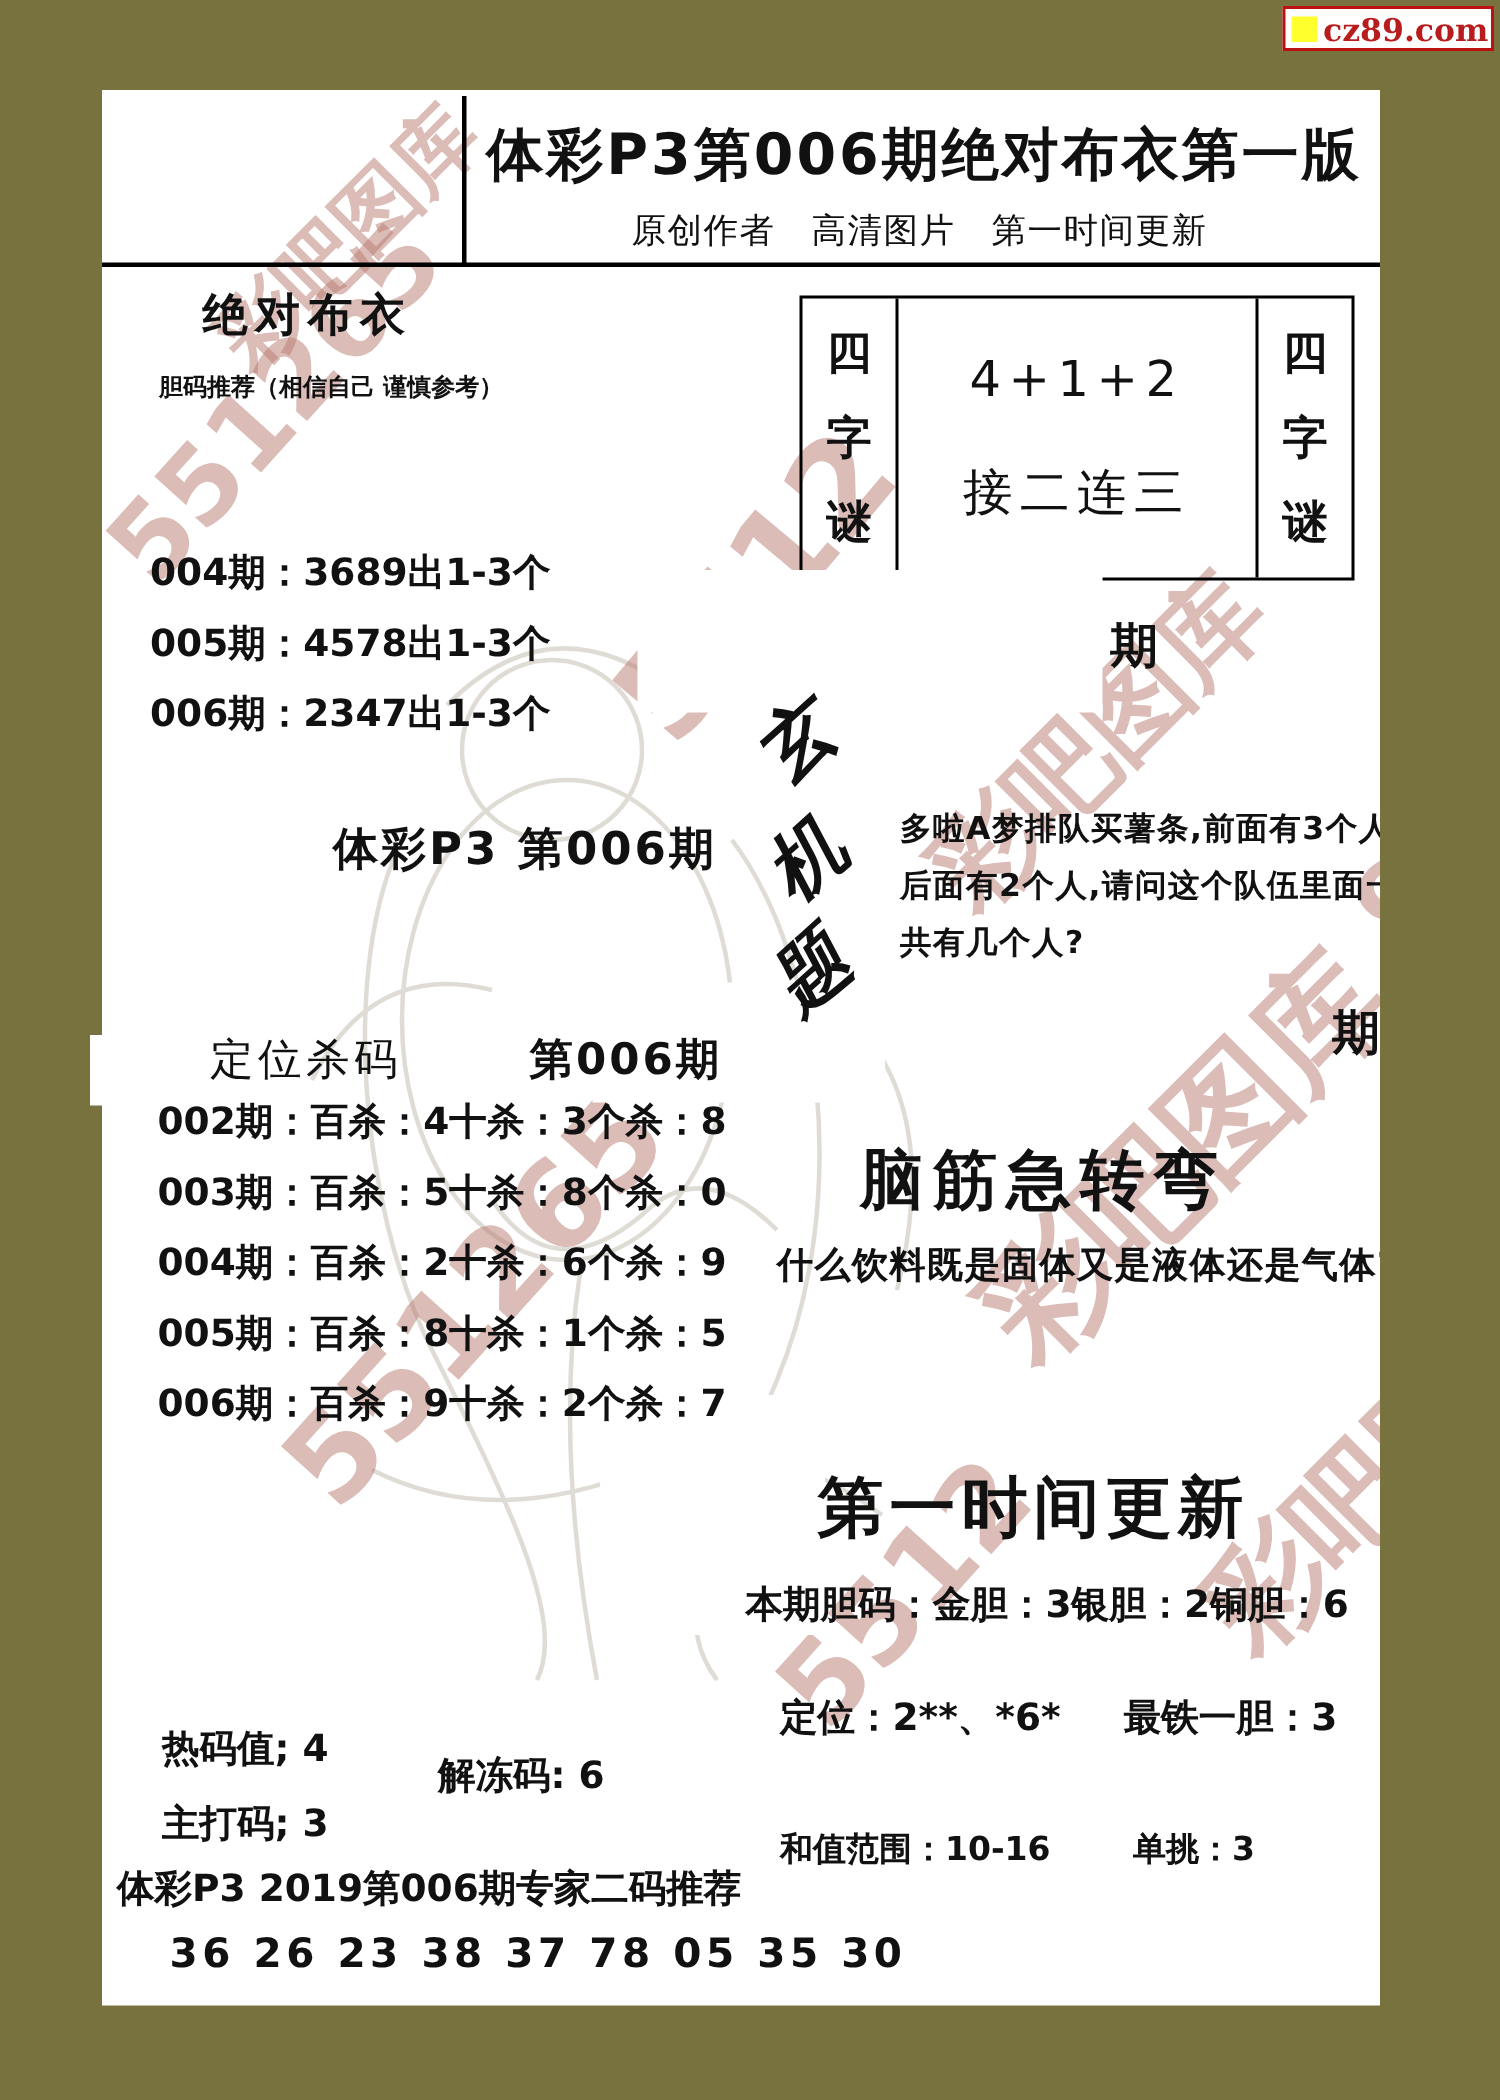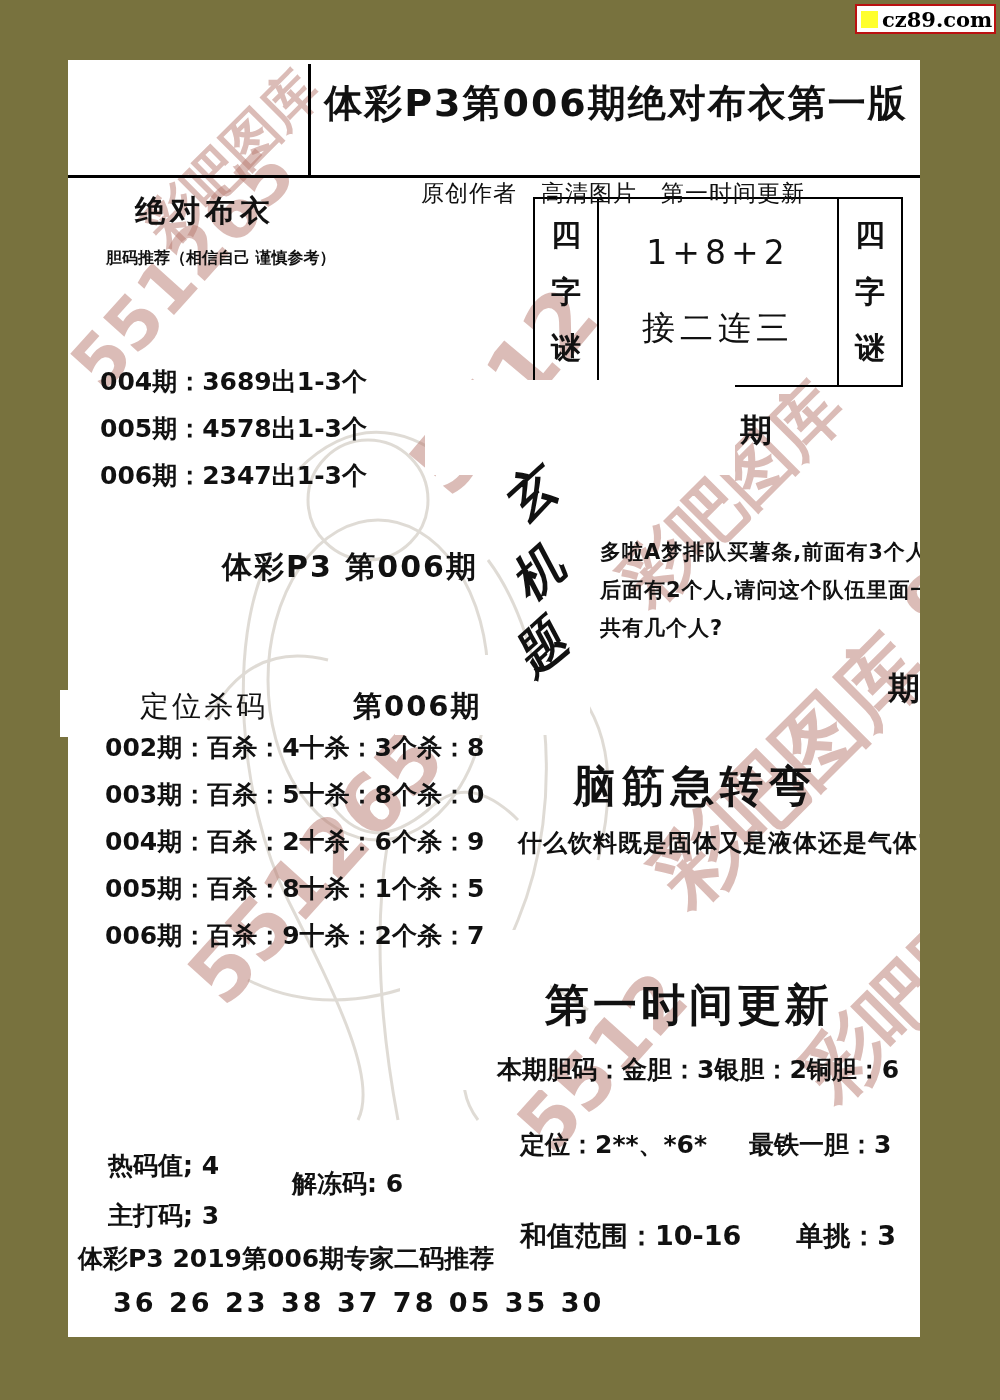--- a/index.html
+++ b/index.html
@@ -13,21 +13,21 @@
   
   #panel{
     left:68px;top:60px;width:852px;height:1277px;
     background:#ffffff;overflow:hidden;
   }
   #panel > *{position:absolute;}
   .z0{z-index:0}.z1{z-index:1}.z2{z-index:2}.z3{z-index:3}.z4{z-index:4}
   
   .hline{background:#000;}
   .title{font-size:38px;font-weight:600;letter-spacing:2px;text-align:center;white-space:nowrap;}
-  .subtitle{font-size:23px;font-weight:500;letter-spacing:1px;text-align:center;white-space:nowrap;margin-top:40px;}
+  .subtitle{font-size:23px;font-weight:500;letter-spacing:1px;text-align:center;white-space:nowrap;}
   
   .t{white-space:pre;line-height:1.25;}
   .rows{white-space:pre;}
   
   #riddle-box{border:2px solid #000;display:flex;}
   .rb-side{width:62px;display:flex;flex-direction:column;align-items:center;justify-content:space-evenly;
     font-size:30px;font-weight:600;}
   .rb-side.left{border-right:2px solid #000;}
   .rb-side.right{border-left:2px solid #000;}
   .rb-mid{flex:1;display:flex;flex-direction:column;align-items:center;justify-content:space-evenly;
@@ -36,21 +36,21 @@
   
   .wm{color:rgba(183,122,112,0.5);font-weight:700;white-space:nowrap;transform-origin:left top;pointer-events:none;}
   
   .xj{font-size:50px;font-weight:700;transform:rotate(-42deg);transform-origin:center;font-style:italic;}
   
   #badge{
     left:855px;top:4px;width:141px;height:30px;background:#fff;border:2px solid #bb1111;
     display:flex;align-items:center;gap:4px;padding-left:4px;box-sizing:border-box;z-index:10;
   }
   #badge .sq{width:17px;height:17px;background:#ffff2e;}
-  #badge .txt{color:#000000;font-weight:700;font-size:21px;font-family:"DejaVu Serif","Liberation Serif",serif;}
+  #badge .txt{color:#b91c1c;font-weight:700;font-size:21px;font-family:"DejaVu Serif","Liberation Serif",serif;}
   .big-head{font-weight:700;white-space:nowrap;}
 </style>
 </head>
 <body>
 
 <div id="badge" class="abs">
   <span class="sq"></span>
   <span class="txt">cz89.com</span>
 </div>
 
@@ -94,21 +94,21 @@
   <div class="rows z4" style="left:32px;top:298px;font-size:25px;font-weight:600;line-height:47px;"><span style="display:block">004期：3689出1-3个</span><span style="display:block">005期：4578出1-3个</span><span style="display:block">006期：2347出1-3个</span>
   </div>
 
   <div id="riddle-box" class="z2" style="left:465px;top:137px;width:366px;height:186px;">
     <div class="rb-side left">
       <span>四</span>
       <span>字</span>
       <span>谜</span>
     </div>
     <div class="rb-mid">
-      <span>1+8+2</span>
+      <span>4+1+2</span>
       <span>接二连三</span>
     </div>
     <div class="rb-side right">
       <span>四</span>
       <span>字</span>
       <span>谜</span>
     </div>
   </div>
 
   <div class="patch z3" style="left:357px;top:320px;width:310px;height:95px;"></div>
@@ -132,21 +132,21 @@
 
   <div class="big-head z4" style="left:505px;top:680px;font-size:43px;letter-spacing:6px;margin-top:18px;">脑筋急转弯</div>
   <div class="z4" style="left:450px;top:762px;width:418px;font-size:24px;font-weight:600;line-height:42px;letter-spacing:1px;">什么饮料既是固体又是液体还是气体?</div>
 
   <div class="big-head z4" style="left:477px;top:916px;font-size:44px;letter-spacing:4px;">第一时间更新</div>
   <div class="t z4" style="left:429px;top:994px;font-size:25px;font-weight:600;">本期胆码：金胆：3银胆：2铜胆：6</div>
   <div class="z4" style="left:452px;top:1068px;font-size:25px;font-weight:600;display:flex;gap:42px;white-space:nowrap;">
     <span>定位：2**、*6*</span>
     <span>最铁一胆：3</span>
   </div>
-  <div class="z4" style="left:452px;top:1158px;font-size:27px;font-weight:600;display:flex;gap:55px;white-space:nowrap;">
+  <div class="z4" style="left:452px;top:1158px;font-size:22px;font-weight:600;display:flex;gap:55px;white-space:nowrap;">
     <span>和值范围：10-16</span>
     <span>单挑：3</span>
   </div>
 
   <div class="t z4" style="left:40px;top:1090px;font-size:25px;font-weight:600;">热码值; 4</div>
   <div class="t z4" style="left:224px;top:1108px;font-size:25px;font-weight:600;">解冻码: 6</div>
   <div class="t z4" style="left:40px;top:1140px;font-size:25px;font-weight:600;">主打码; 3</div>
 
   <div class="t z4" style="left:10px;top:1183px;font-size:25px;font-weight:600;">体彩P3 2019第006期专家二码推荐</div>
   <div class="t z4" style="left:45px;top:1226px;font-size:27px;font-weight:600;letter-spacing:3px;">36 26 23 38 37 78 05 35 30</div>

